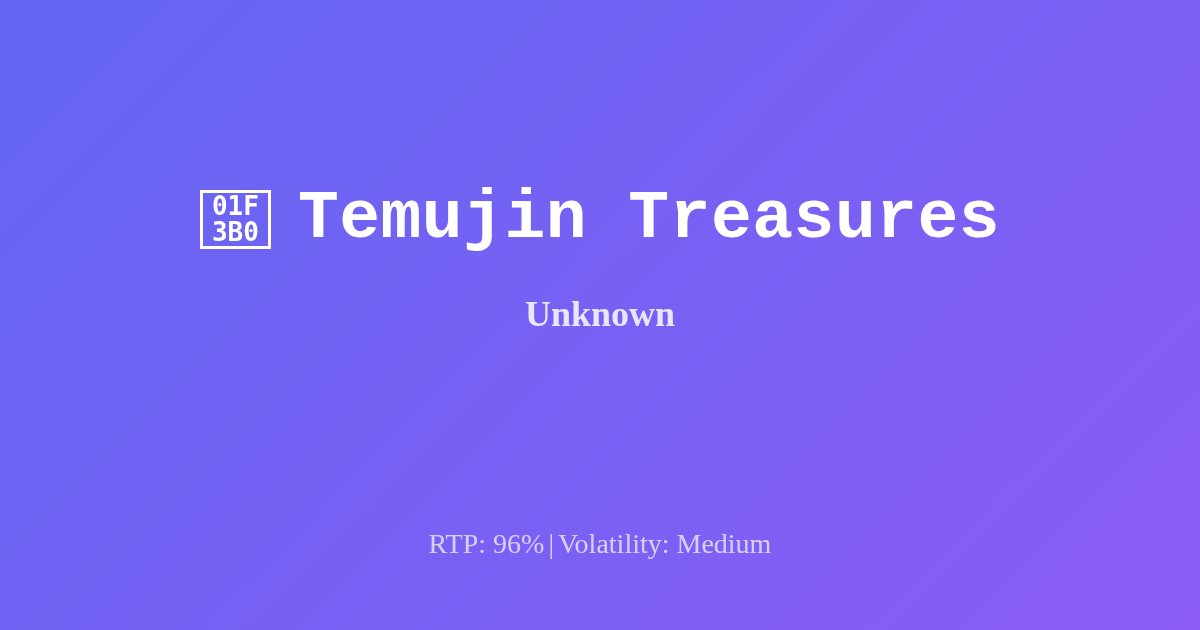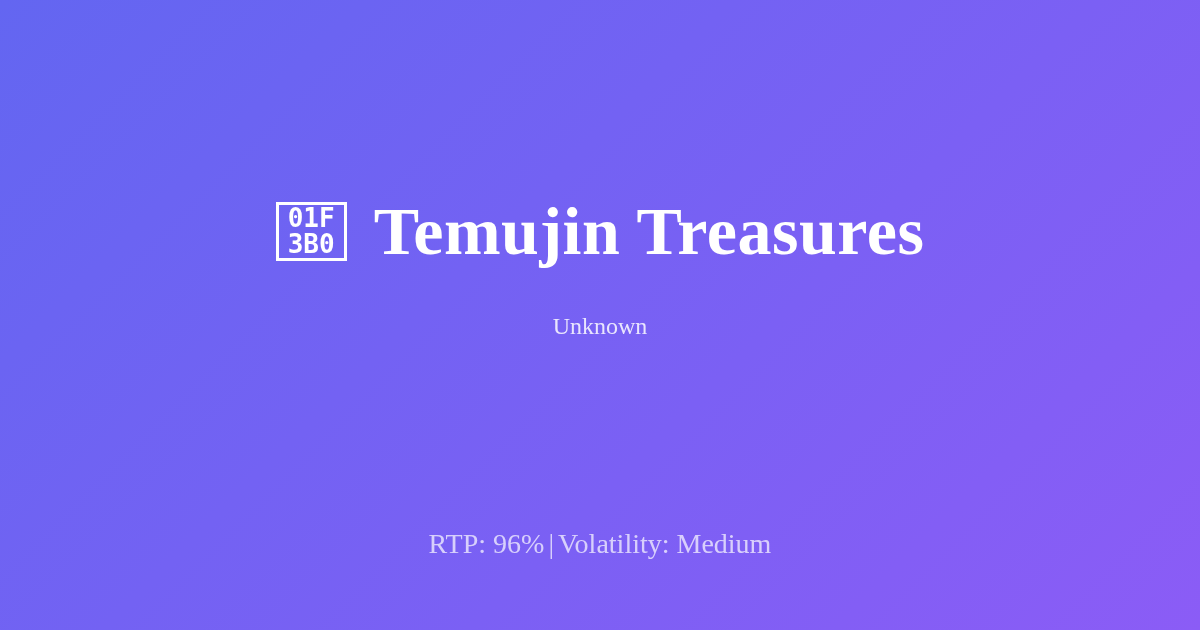--- a/index.html
+++ b/index.html
@@ -25,21 +25,21 @@
     flex-direction: column;
     align-items: center;
     overflow: hidden;
   }
 
   
   #hero-block {
     position: absolute;
     left: 0;
     right: 0;
-    top: 16px;
+    top: 4px;
     height: 508px;
     display: flex;
     flex-direction: column;
     align-items: center;
     justify-content: center;
   }
 
   #title-row {
     display: flex;
     flex-direction: row;
@@ -67,34 +67,34 @@
     color: #FFFFFF;
     user-select: none;
   }
 
   #game-icon .cp-row {
     display: block;
     height: 26px;
   }
 
   #game-title {
-    font-family: Liberation Serif, serif;
+    font-family: Liberation Mono, monospace;
     font-weight: 700;
     font-size: 68px;
     line-height: 78px;
     color: #FFFFFF;
     letter-spacing: 0.5px;
     white-space: nowrap;
   }
 
   #game-provider {
     margin-top: 34px;
     font-family: "Liberation Serif", "DejaVu Serif", serif;
-    font-weight: 400;
-    font-size: 24px;
+    font-weight: 700;
+    font-size: 36px;
     line-height: 44px;
     color: rgba(255, 255, 255, 0.84);
     white-space: nowrap;
   }
 
   
   #game-meta {
     position: absolute;
     left: 0;
     right: 0;

